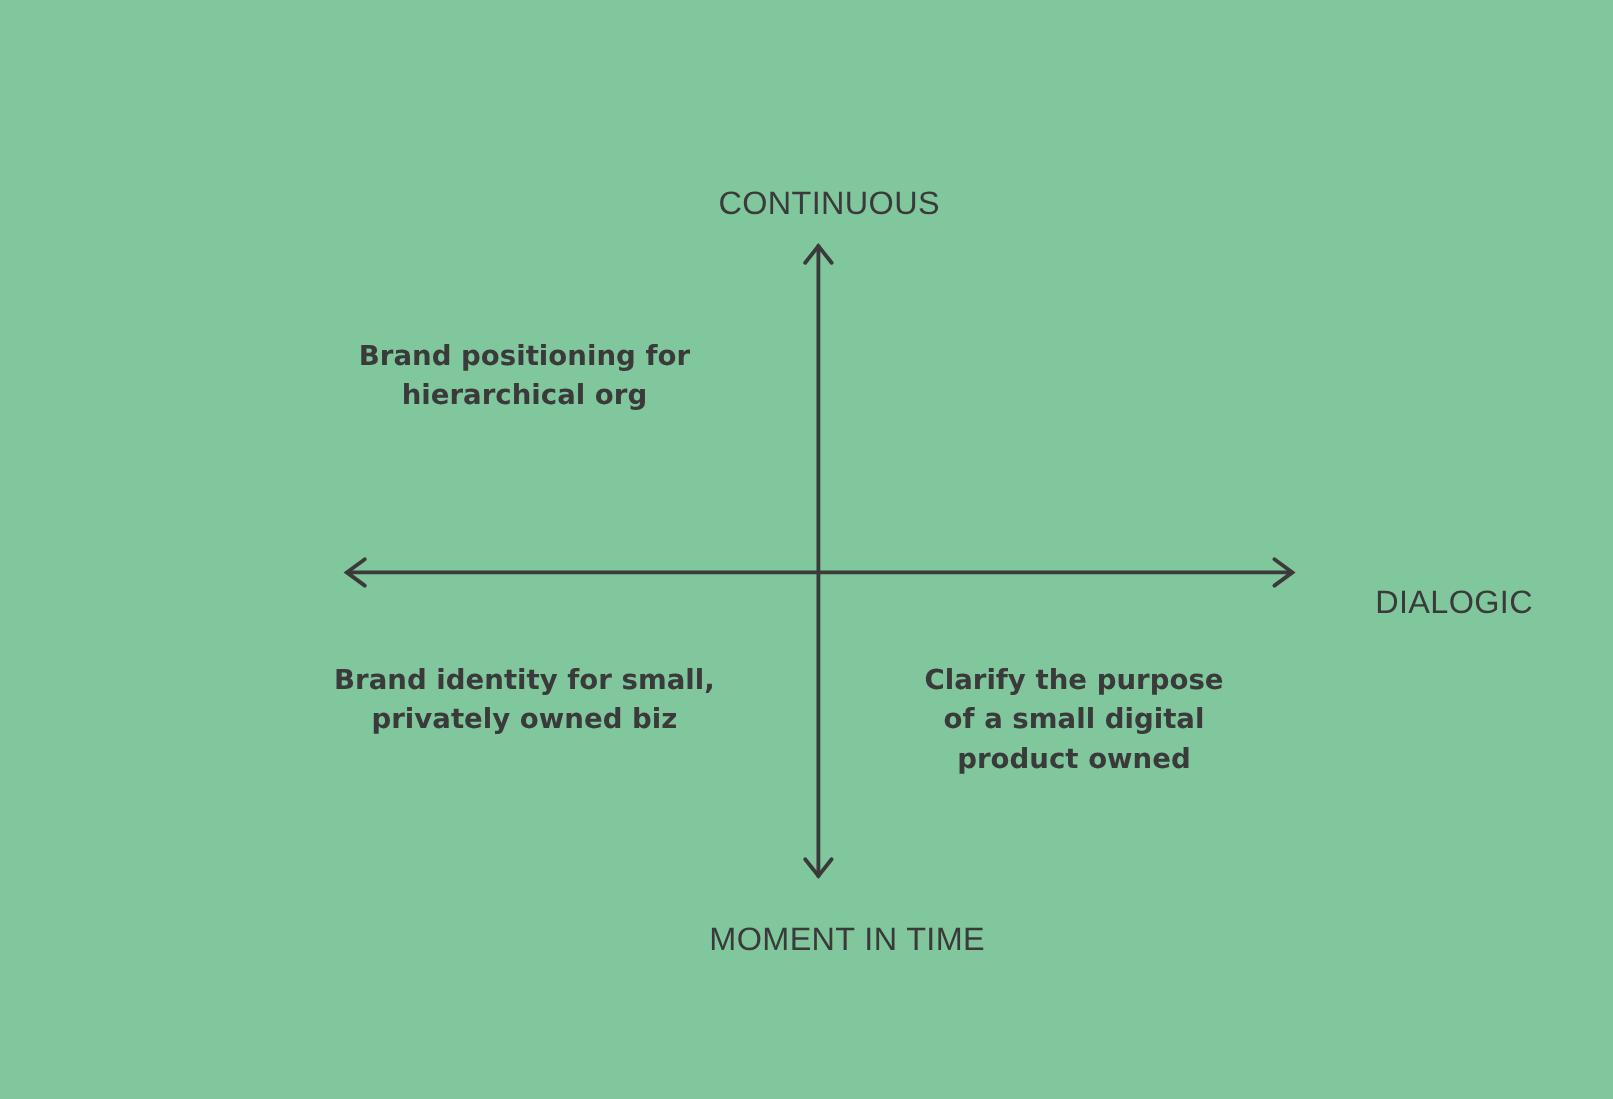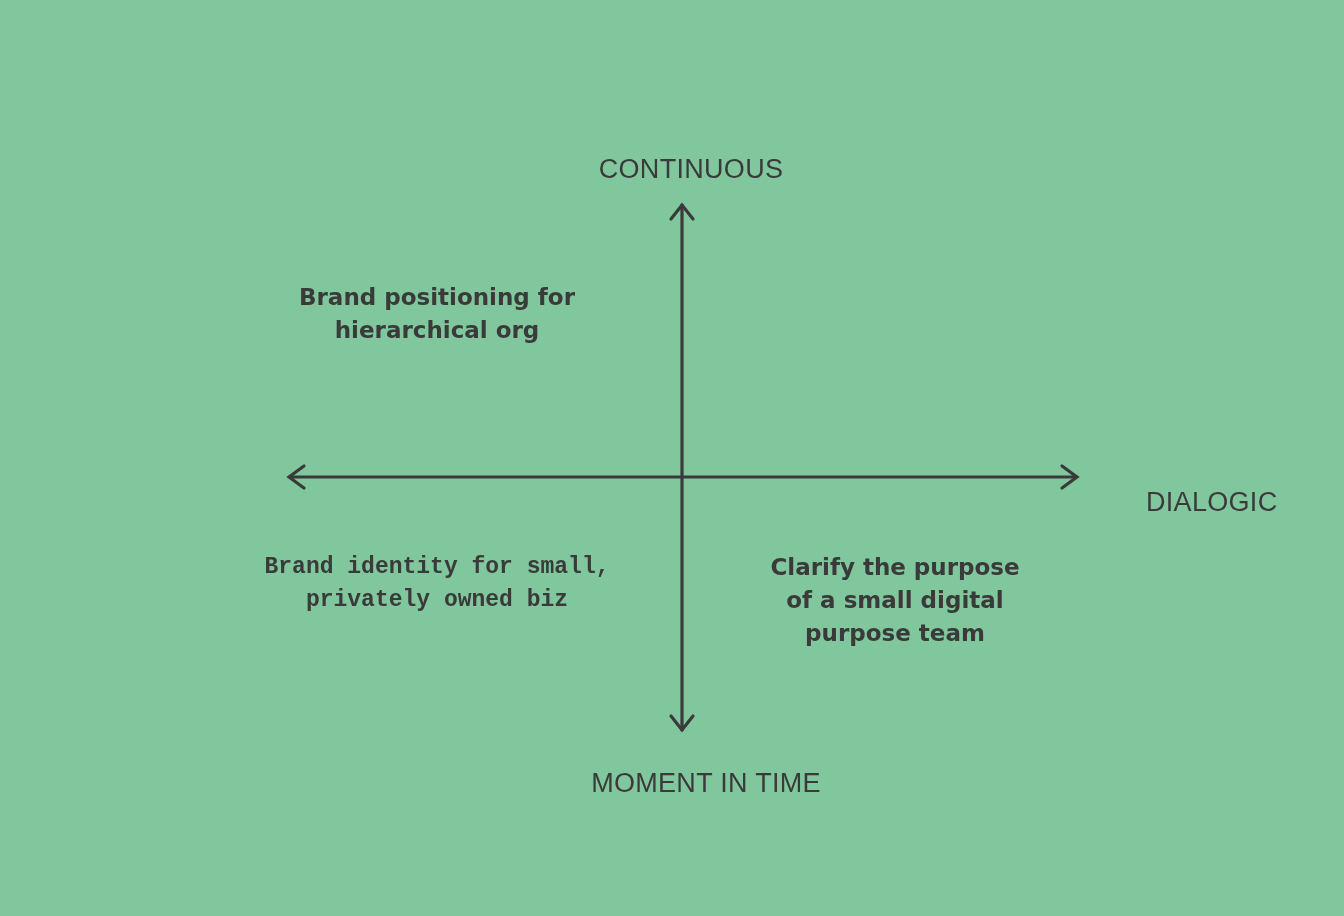--- a/index.html
+++ b/index.html
@@ -77,21 +77,20 @@
   }
   #quadrant-top-right {
     left: 695px;
     top: 273px;
     width: 400px;
   }
   #quadrant-bottom-left {
     left: 237px;
     top: 551px;
     width: 400px;
-    font-family: Liberation Mono, monospace;
   }
   #quadrant-bottom-right {
     left: 695px;
     top: 551px;
     width: 400px;
   }
 </style>
 </head>
 <body>
 
@@ -121,15 +120,15 @@
 
   <div class="quadrant-label" id="quadrant-top-left">Brand positioning for
 hierarchical org</div>
 
 
   <div class="quadrant-label" id="quadrant-bottom-left">Brand identity for small,
 privately owned biz</div>
 
   <div class="quadrant-label" id="quadrant-bottom-right">Clarify the purpose
 of a small digital
-purpose team</div>
+product owned</div>
 
 </div>
 
 </body></html>

